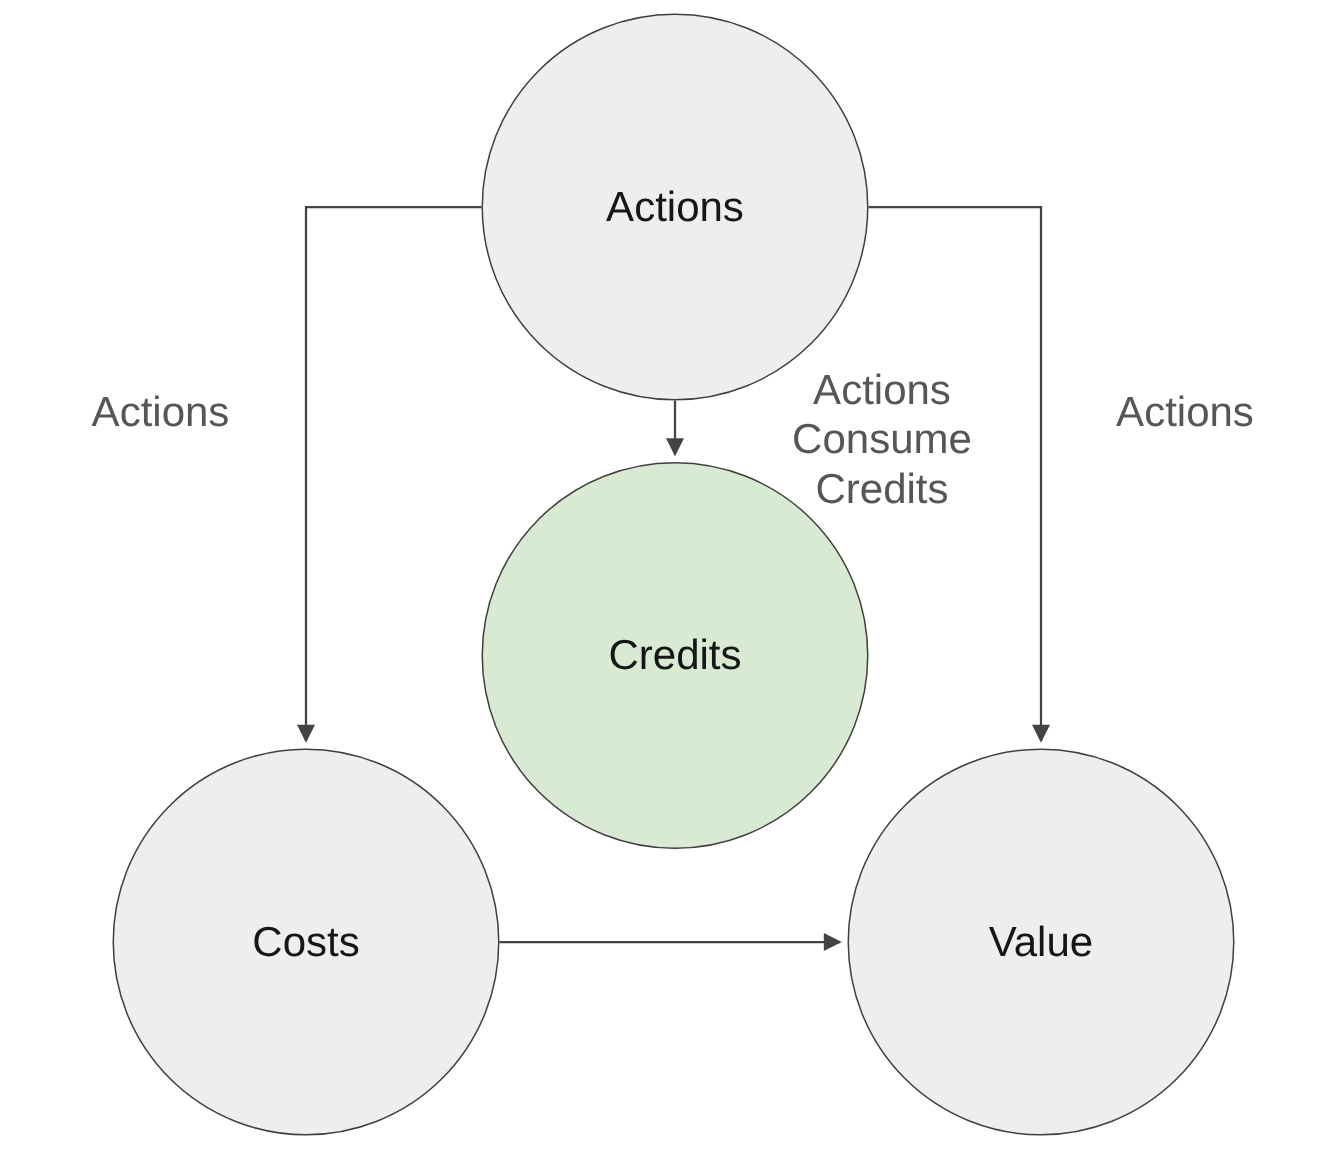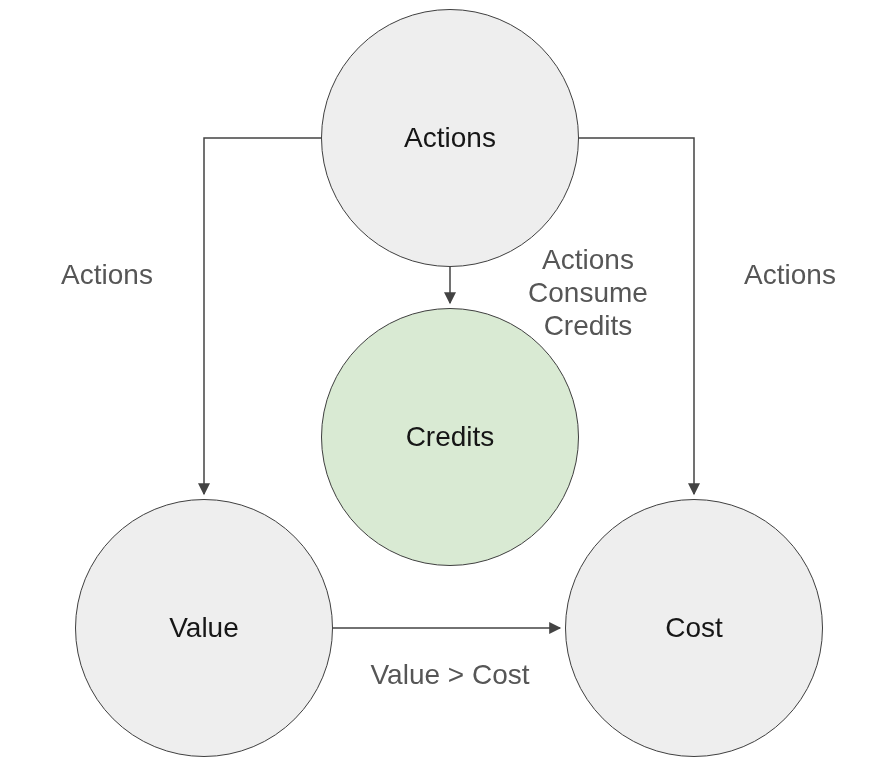--- a/index.html
+++ b/index.html
@@ -69,38 +69,35 @@
 
   <div class="node" id="node-actions">
     <span>Actions</span>
   </div>
 
   <div class="node highlight" id="node-credits">
     <span>Credits</span>
   </div>
 
   <div class="node" id="node-value">
-    <span>Value</span>
+    <span>Costs</span>
   </div>
 
   <div class="node" id="node-cost">
-    <span>Cost</span>
+    <span>Value</span>
   </div>
 
   <div class="edge-label" id="label-create-value">
     <span>Actions</span>
   </div>
 
   <div class="edge-label" id="label-consume-credits">
     <span>Actions</span>
     <span>Consume</span>
     <span>Credits</span>
   </div>
 
   <div class="edge-label" id="label-have-costs">
     <span>Actions</span>
   </div>
 
-  <div class="edge-label" id="label-value-cost">
-    <span>Value &gt; Cost</span>
-  </div>
 
 </div>
 
 </body></html>

